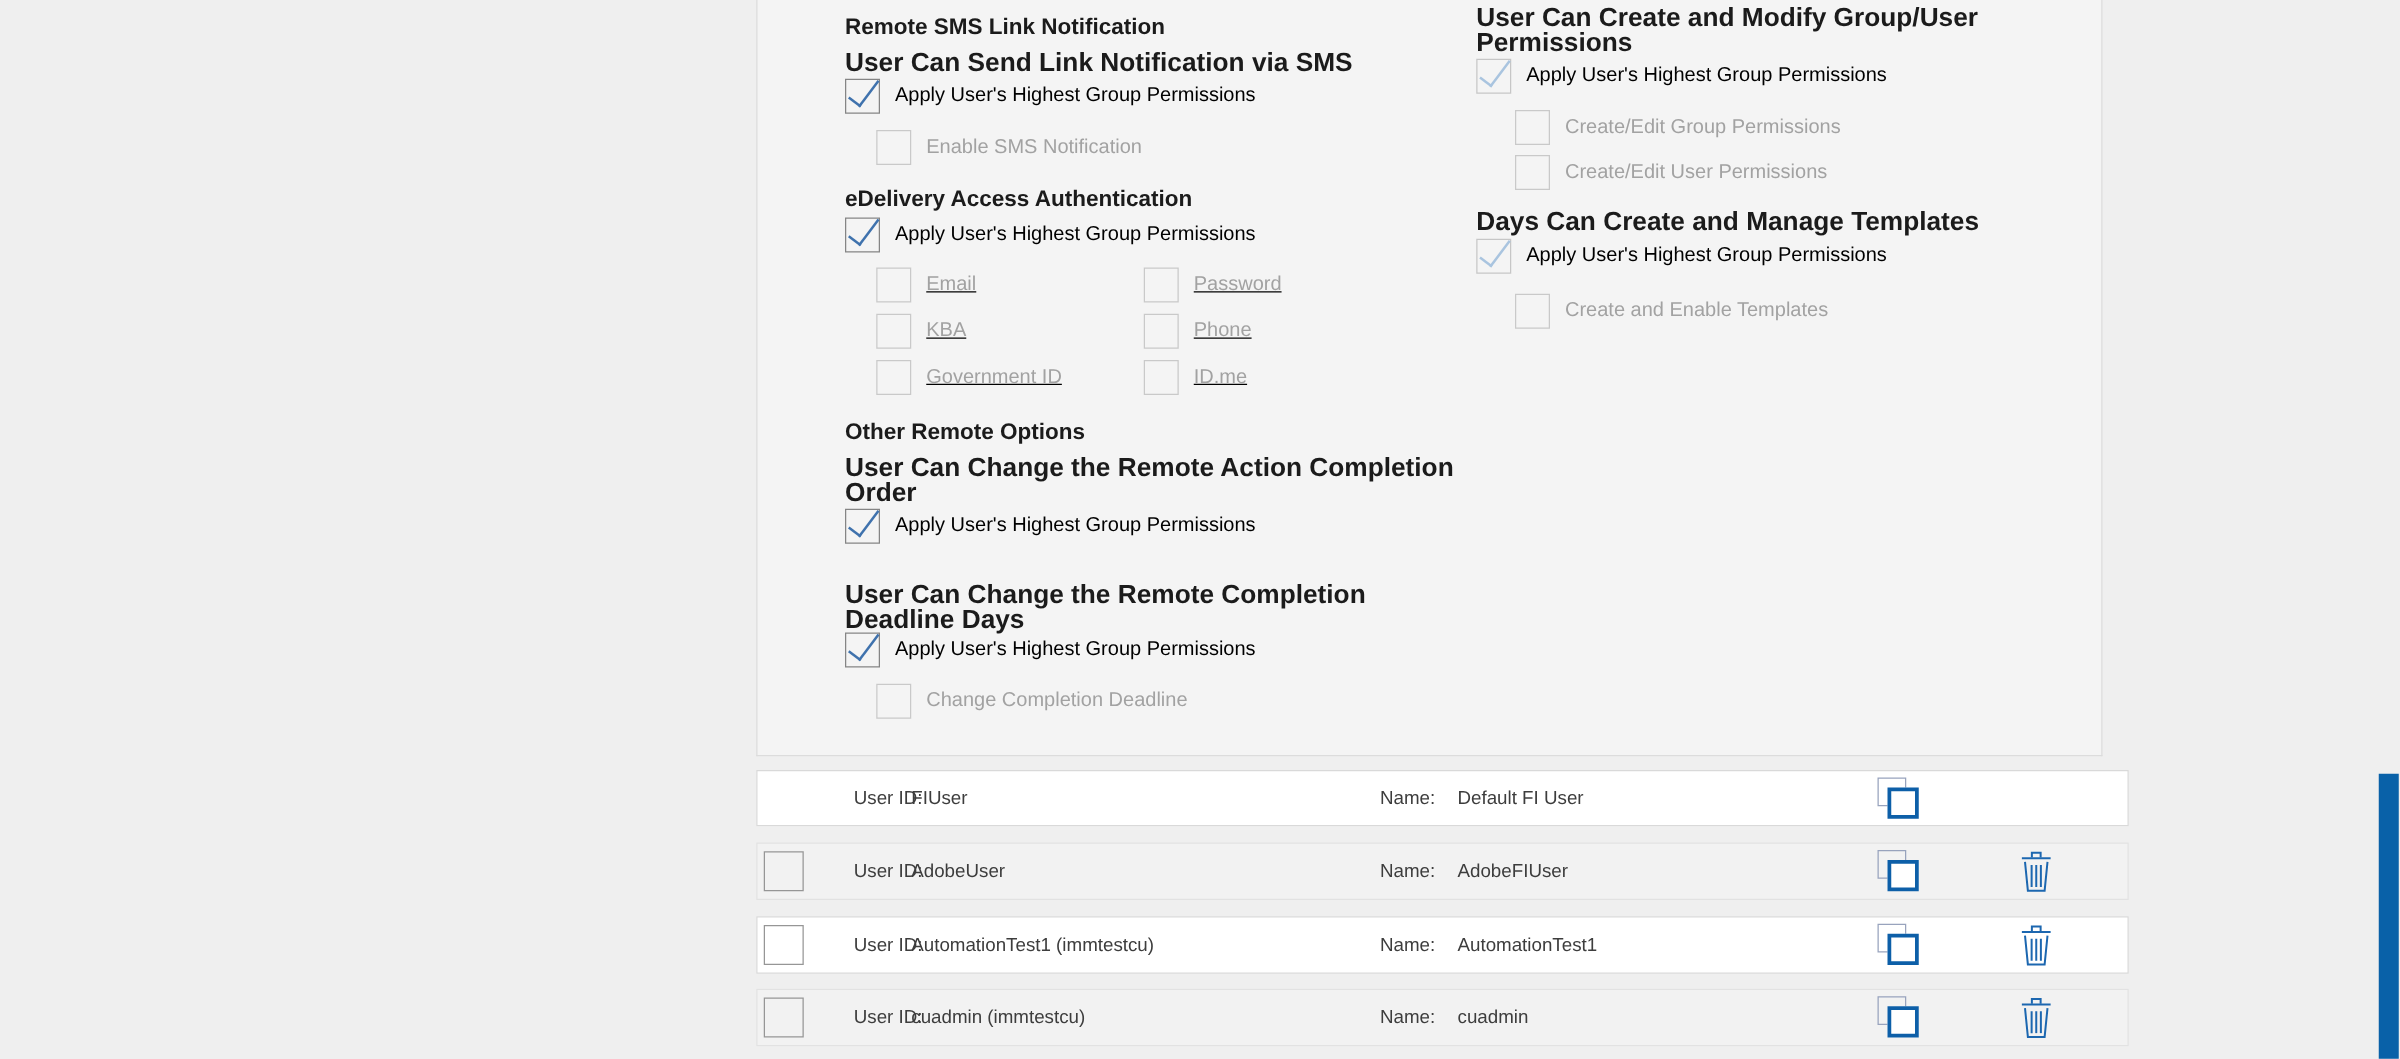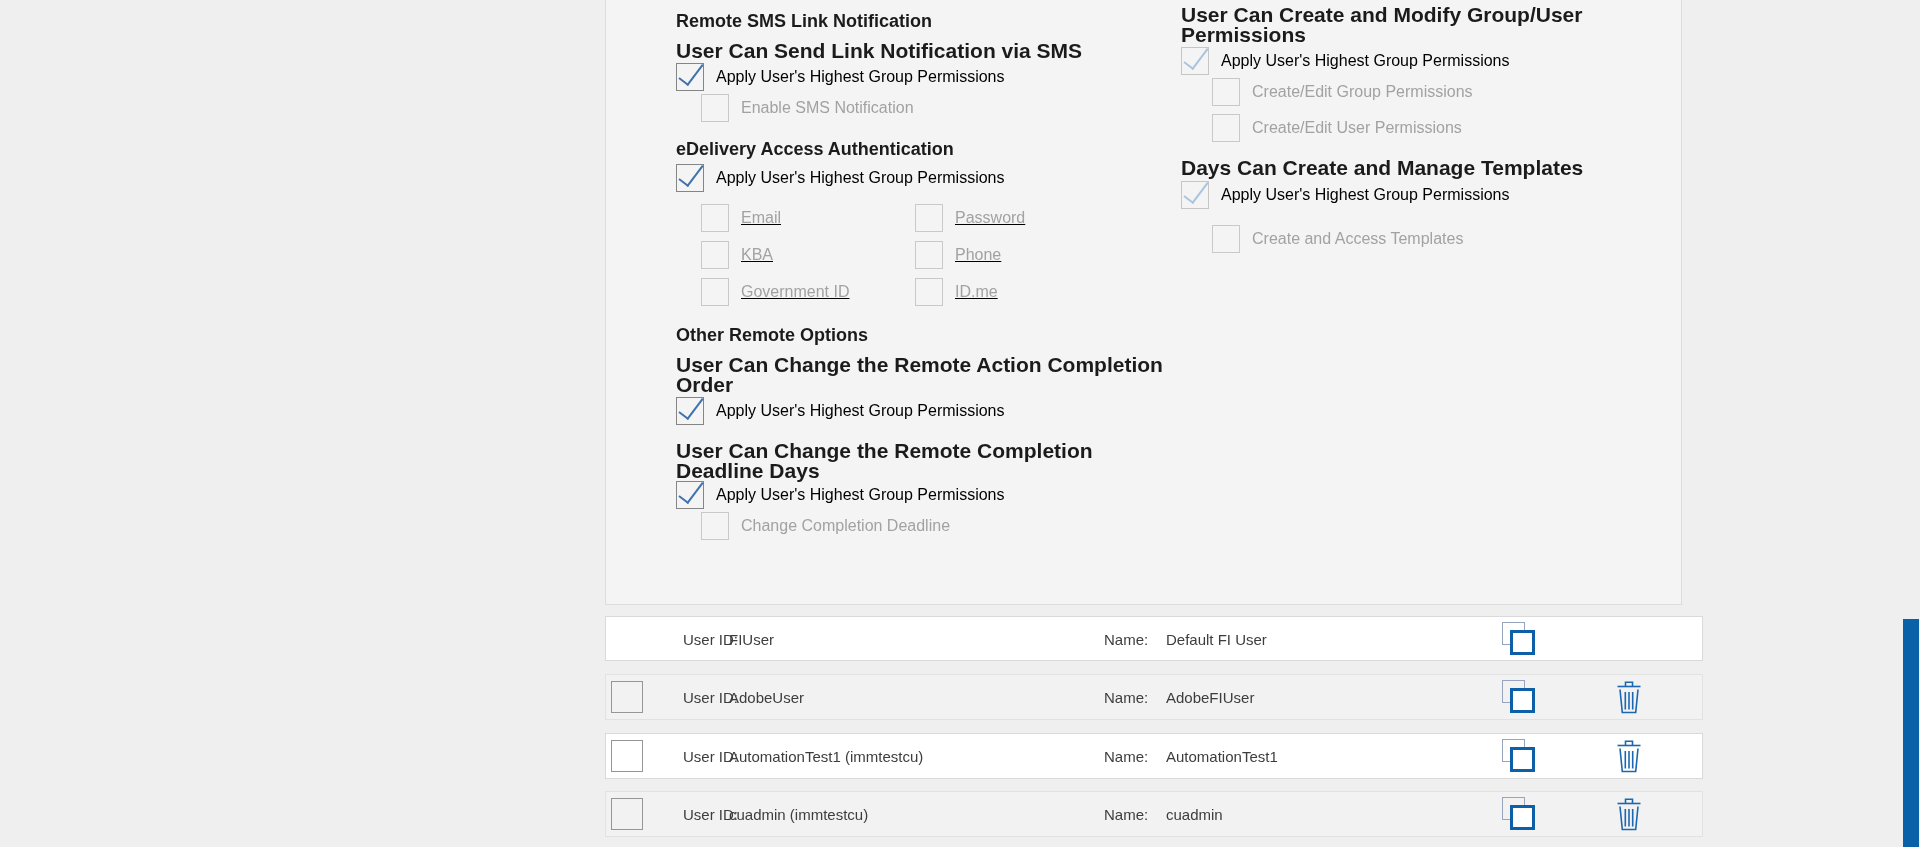--- a/index.html
+++ b/index.html
@@ -17,22 +17,22 @@
   }
   .col{position:absolute;top:0;}
   .col-left{left:70px;width:505px;}
   .col-right{left:575px;width:495px;}
 
   .h2{font-size:18px;line-height:26px;font-weight:bold;color:#1b1b1b;margin:0;}
   .h3{font-size:21px;line-height:20px;font-weight:bold;color:#1b1b1b;margin:0;}
 
   .mt0{margin-top:0;}  .mt2{margin-top:2px;}  .mt3{margin-top:3px;}
   .mt5{margin-top:5px;} .mt6{margin-top:6px;} .mt7{margin-top:7px;}
-  .mt8{margin-top:8px;} .mt12{margin-top:12px;text-decoration:underline;} .mt13{margin-top:3px;}
-  .mt14{margin-top:14px;} .mt16{margin-top:16px;} .mt20{margin-top:16px;}
+  .mt8{margin-top:8px;} .mt12{margin-top:12px;text-decoration:underline;} .mt13{margin-top:13px;}
+  .mt14{margin-top:14px;} .mt16{margin-top:16px;} .mt20{margin-top:31px;}
 
   .cbrow{display:flex;align-items:center;height:28px;}
   .indent{margin-left:25px;}
   .indent31{margin-left:31px;}
 
   .cb{
     position:relative;flex:none;width:28px;height:28px;box-sizing:border-box;
     border:1px solid #858585;background:transparent;cursor:pointer;
   }
   .cb.dis{border-color:#c9c9c9;cursor:default;}
@@ -197,21 +197,21 @@
 
     <h3 class="h3 mt16">Days Can Create and Manage Templates</h3>
     <div class="cbrow mt3">
       <span class="cb checked light">
           <span class="check"></span>
         </span>
       <span class="lbl">Apply User's Highest Group Permissions</span>
     </div>
     <div class="cbrow indent31 mt16">
       <span class="cb dis"></span>
-      <span class="lbl dim">Create and Access Templates</span>
+      <span class="lbl dim">Create and Enable Templates</span>
     </div>
   </div>
 </section>
 
 <div class="user-row" style="top:616px;height:45px;">
   <span class="cell pos-uid-label">User ID:</span>
   <span class="cell pos-uid-value">FIUser</span>
   <span class="cell pos-name-label">Name:</span>
   <span class="cell pos-name-value">Default FI User</span>
   <button class="icon-btn pos-copy">

